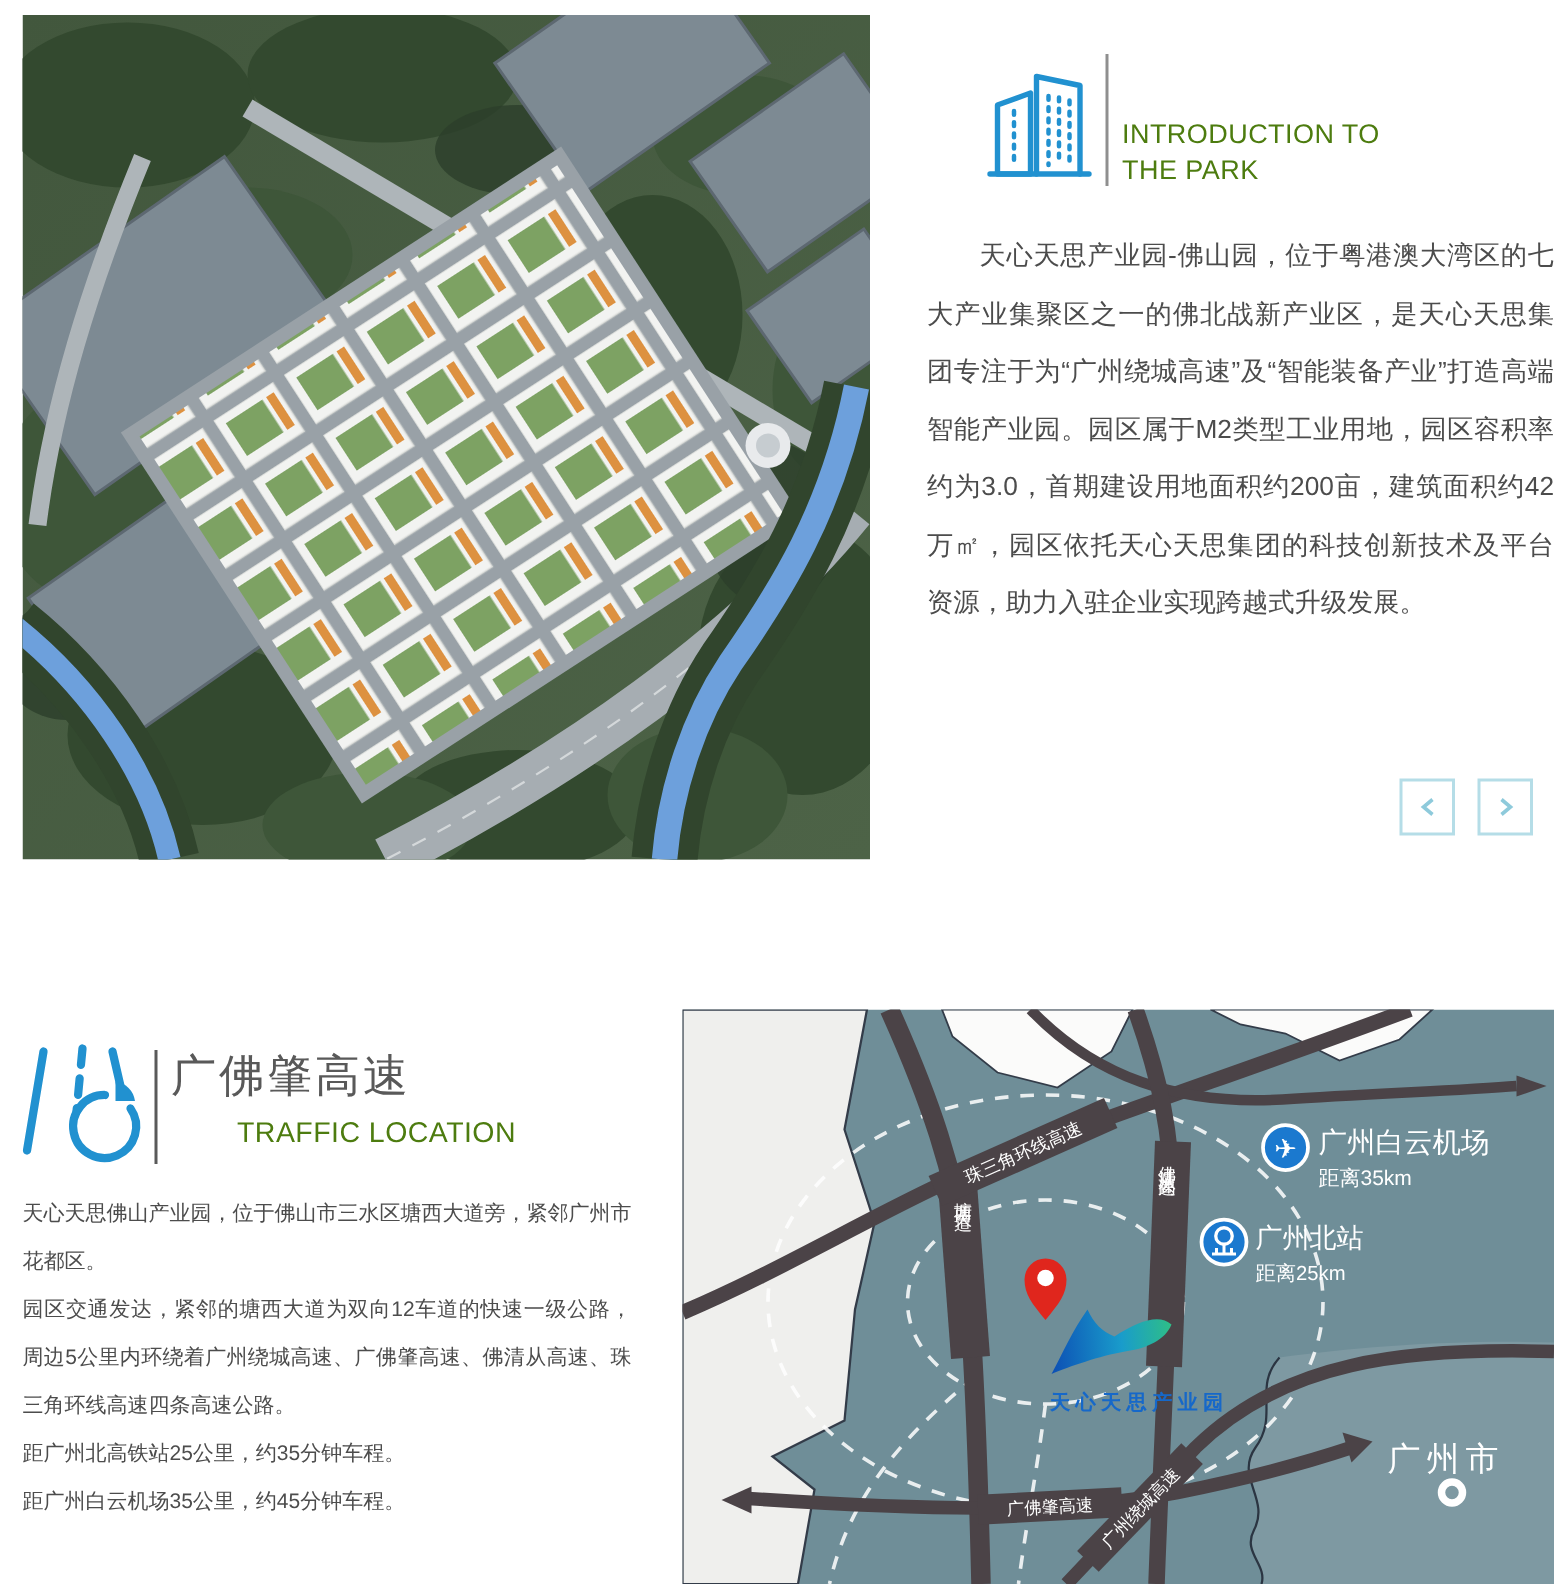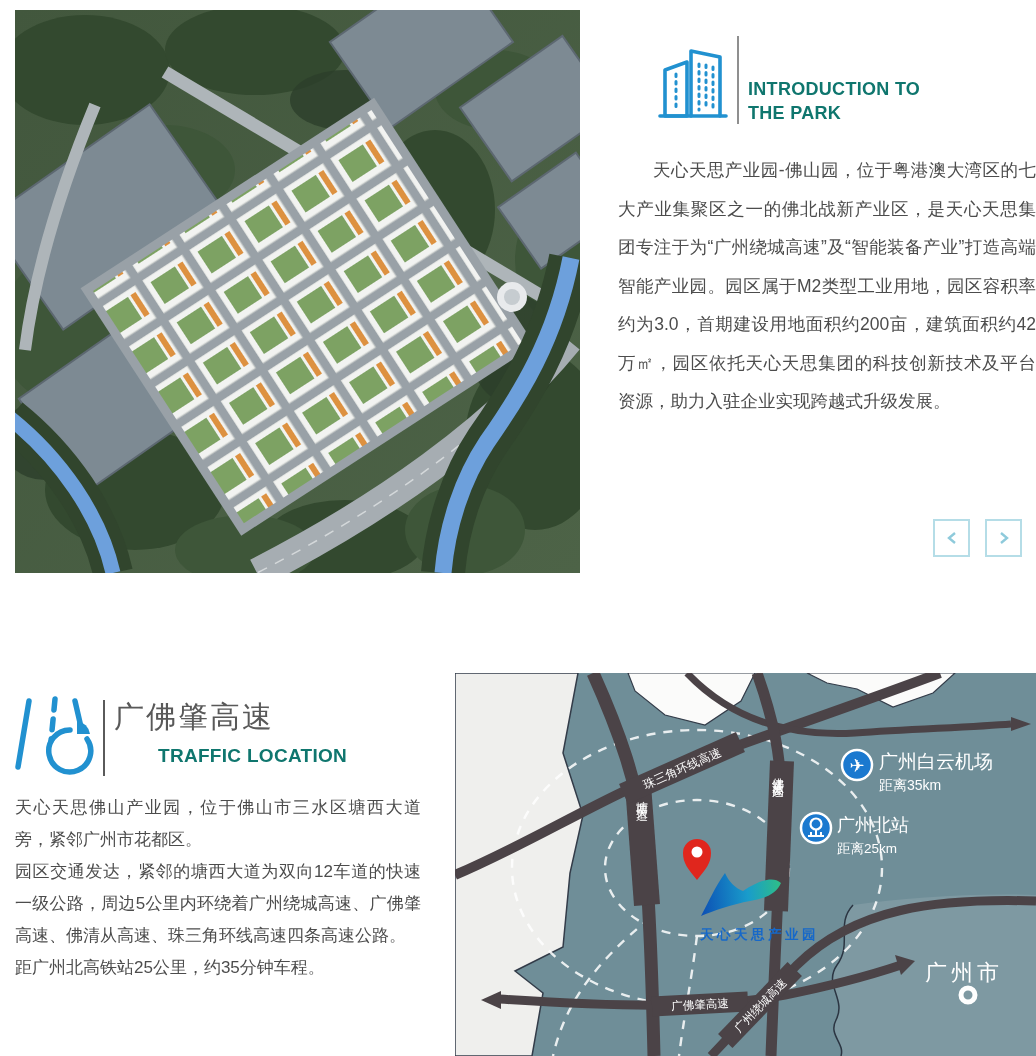--- a/index.html
+++ b/index.html
@@ -3,42 +3,42 @@
 <meta charset="utf-8">
 <style>
   html,body{margin:0;padding:0;background:#fff;}
   .page{position:relative;width:1036px;height:1056px;background:#fff;overflow:hidden;
         font-family:"Liberation Sans","DejaVu Sans",sans-serif;color:#4c4c4c;}
   .abs{position:absolute;}
 
   
   .hdr-divider{width:2px;background:#8f8f8f;}
   .hdr-title{font-size:30px;color:#595959;letter-spacing:2px;white-space:nowrap;}
-  .hdr-sub{font-size:18px;font-weight:bold;color:#0f766e;line-height:1.32;letter-spacing:.3px;}
+  .hdr-sub{font-size:18px;font-weight:normal;color:#4d7c0f;line-height:1.32;letter-spacing:.3px;}
 
   
   .park-img{left:15px;top:10px;width:565px;height:563px;}
   .intro-icon{left:657px;top:38px;}
   .intro-divider{left:737px;top:36px;height:88px;}
   .intro-title{left:748px;top:28px;}
   .intro-sub{left:748px;top:78px;width:200px;}
   .intro-para{left:618px;top:151px;width:418px;font-size:17.5px;line-height:38.5px;
               text-align:justify;text-indent:2em;color:#4c4c4c;}
 
   .car-btn{width:37px;height:38px;background:#fff;border:2px solid #b5dde7;box-sizing:border-box;
            display:flex;align-items:center;justify-content:center;cursor:pointer;padding:0;}
   .car-prev{left:933px;top:519px;}
   .car-next{left:985px;top:519px;}
 
   
   .traffic-icon{left:13px;top:693px;}
   .traffic-divider{left:103px;top:700px;height:76px;background:#5a5a5a;}
   .traffic-title{left:114px;top:697px;}
   .traffic-sub{left:114px;top:743px;font-size:19px;margin-left:44px;}
-  .traffic-text{left:15px;top:792px;width:406px;font-size:17px;line-height:32px;text-align:justify;}
+  .traffic-text{left:15px;top:792px;width:406px;font-size:14px;line-height:32px;text-align:justify;}
   .traffic-text p{margin:0;}
 
   .map-wrap{left:455px;top:673px;width:581px;height:383px;}
   svg text{font-family:"Liberation Sans","DejaVu Sans",sans-serif;}
   .vtext{writing-mode:vertical-rl;text-orientation:upright;}
 </style>
 </head>
 <body>
 
 <div class="page">
@@ -144,20 +144,21 @@
     </g>
   </svg>
   <div class="abs hdr-divider traffic-divider"></div>
   <div class="abs hdr-title traffic-title">广佛肇高速</div>
   <div class="abs hdr-sub traffic-sub">TRAFFIC LOCATION</div>
 
   <div class="abs traffic-text">
     <p>天心天思佛山产业园，位于佛山市三水区塘西大道旁，紧邻广州市花都区。</p>
     <p>园区交通发达，紧邻的塘西大道为双向12车道的快速一级公路，周边5公里内环绕着广州绕城高速、广佛肇高速、佛清从高速、珠三角环线高速四条高速公路。</p>
     <p>距广州北高铁站25公里，约35分钟车程。</p>
+    <p>距广州白云机场35公里，约45分钟车程。</p>
   </div>
 
   <svg class="abs map-wrap" viewBox="0 0 581 383">
     <defs>
       <linearGradient id="swoosh" x1="246" y1="220" x2="330" y2="212" gradientUnits="userSpaceOnUse">
         <stop offset="0" stop-color="#0d52b5"></stop>
           <stop offset=".55" stop-color="#199ccb"></stop>
           <stop offset="1" stop-color="#31c27f"></stop>
       </linearGradient>
     </defs>

